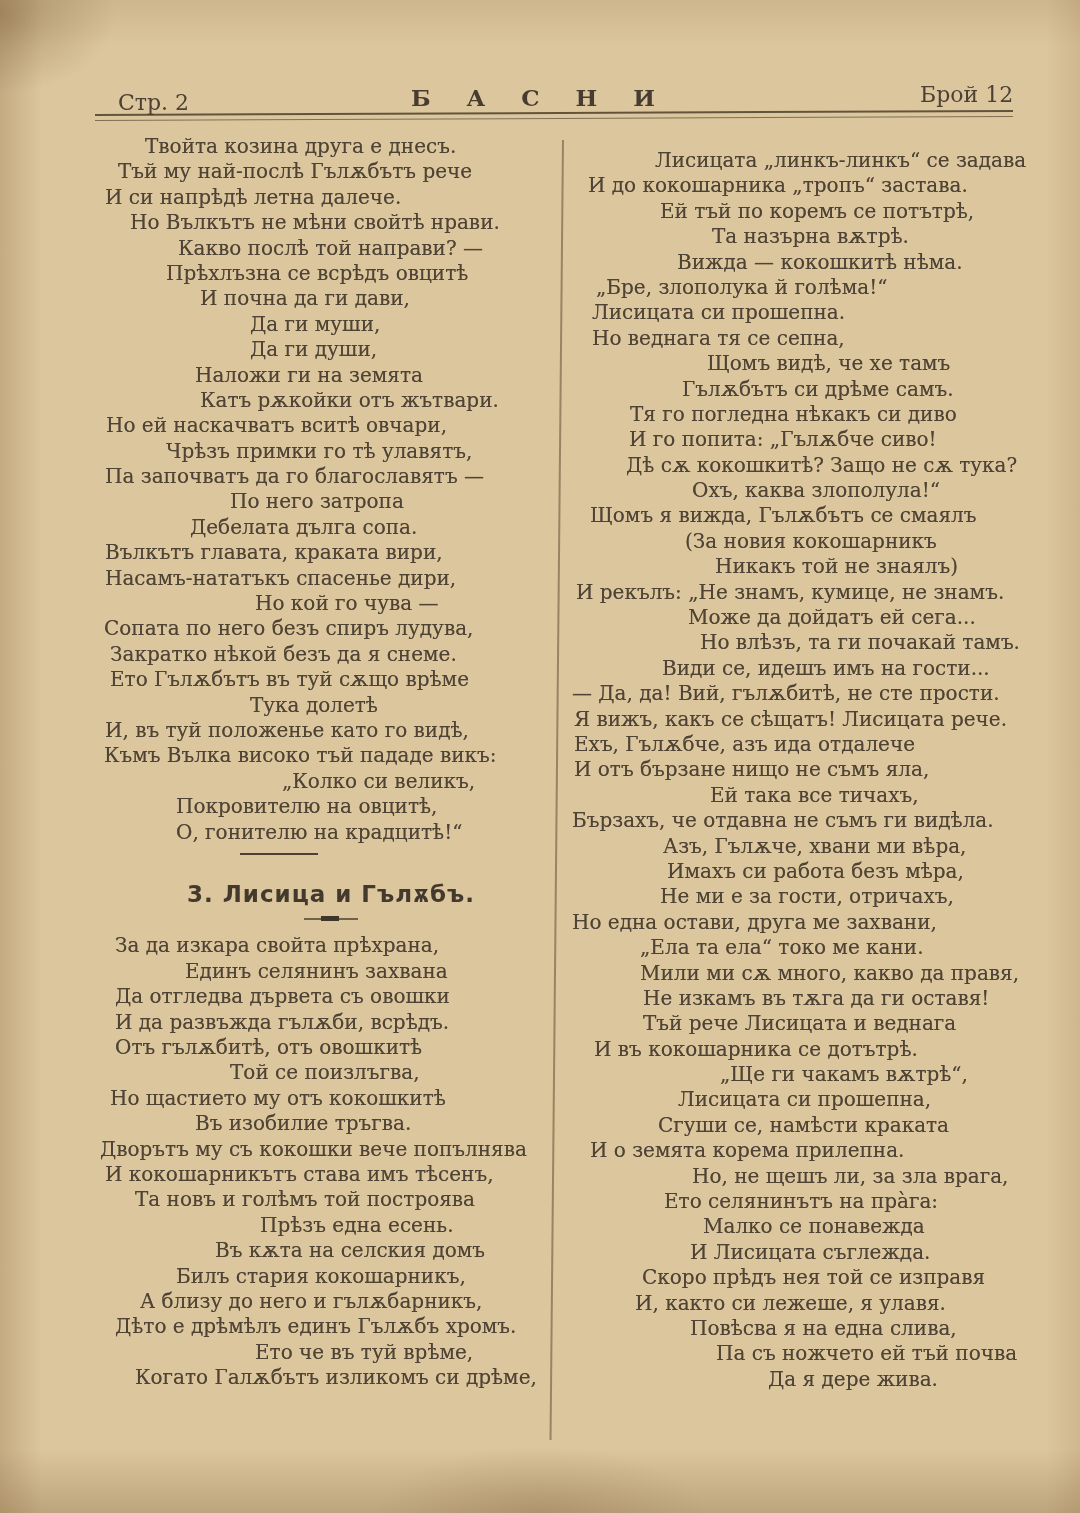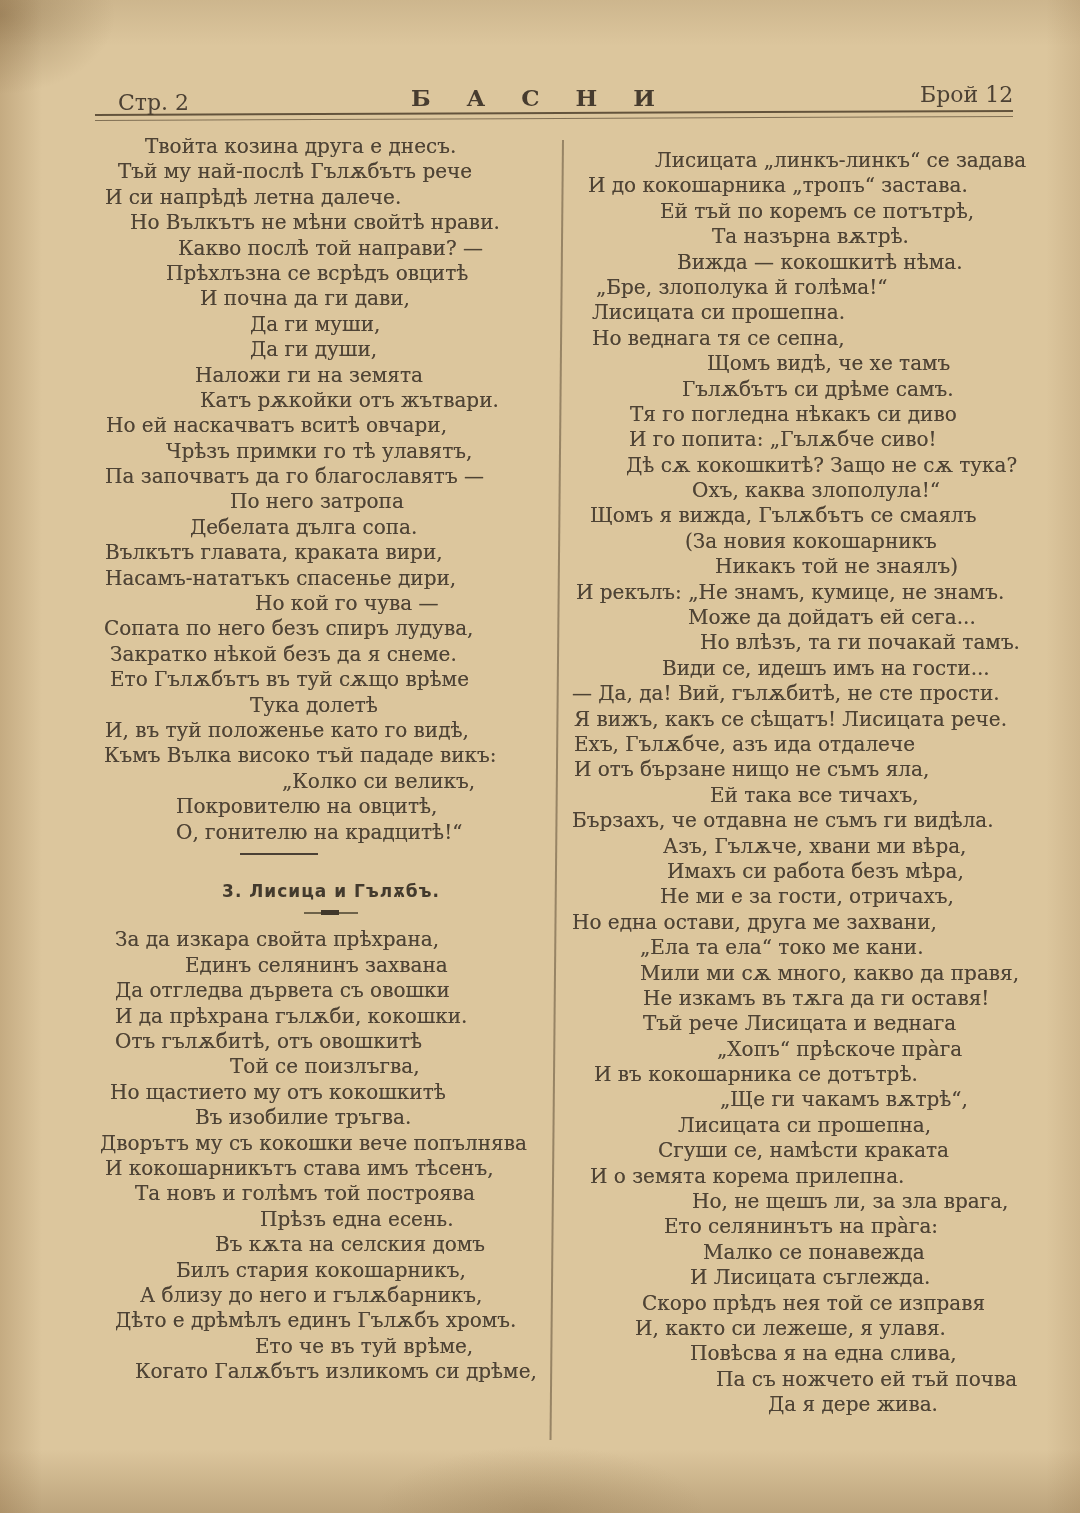--- a/index.html
+++ b/index.html
@@ -29,21 +29,21 @@
   #left-column{left:100px;top:134px;width:462px;}
   #right-column{left:572px;top:148px;width:472px;}
   .line{line-height:25.4px;height:25.4px;white-space:nowrap;
     text-shadow:0 0 .5px rgba(74,62,46,.55);}
   #column-divider-rule{left:562px;top:140px;width:1.5px;height:1300px;
     background:rgba(95,78,54,.55);
     transform:rotate(0.55deg);transform-origin:top center;}
   #fable-end-divider{width:78px;height:2.5px;background:#4a4035;margin:8px auto 0 140px;}
   #section-heading{margin-top:26px;text-align:center;
     font-family:"DejaVu Sans", sans-serif;font-weight:bold;
-    font-size:17px;letter-spacing:1px;color:#433a2d;white-space:nowrap;}
+    font-size:23px;letter-spacing:1px;color:#433a2d;white-space:nowrap;}
   #heading-ornament{width:54px;height:2px;background:rgba(74,64,46,.75);
     margin:11px auto 0 auto;position:relative;}
   #heading-ornament::after{content:"";position:absolute;left:17px;top:-2px;
     width:18px;height:5px;background:#3f362a;}
   #fable3-list{margin-top:13px;}
 </style>
 </head>
 <body>
 
 <div class="abs hdr" id="page-label">Стр. 2</div>
@@ -84,21 +84,21 @@
       <div class="line" style="padding-left: 76px;">Покровителю на овцитѣ,</div>
       <div class="line" style="padding-left: 76px;">О, гонителю на крадцитѣ!“</div>
     </div>
   <div id="fable-end-divider"></div>
   <div id="section-heading">3. Лисица и Гълѫбъ.</div>
   <div id="heading-ornament"></div>
   <div id="fable3-list">
       <div class="line" style="padding-left: 15px;">За да изкара свойта прѣхрана,</div>
       <div class="line" style="padding-left: 85px;">Единъ селянинъ захвана</div>
       <div class="line" style="padding-left: 15px;">Да отгледва дървета съ овошки</div>
-      <div class="line" style="padding-left: 15px;">И да прѣхрана гълѫби, кокошки.</div>
+      <div class="line" style="padding-left: 15px;">И да развъжда гълѫби, всрѣдъ.</div>
       <div class="line" style="padding-left: 15px;">Отъ гълѫбитѣ, отъ овошкитѣ</div>
       <div class="line" style="padding-left: 130px;">Той се поизлъгва,</div>
       <div class="line" style="padding-left: 10px;">Но щастието му отъ кокошкитѣ</div>
       <div class="line" style="padding-left: 95px;">Въ изобилие тръгва.</div>
       <div class="line" style="padding-left: 0px;">Дворътъ му съ кокошки вече попълнява</div>
       <div class="line" style="padding-left: 5px;">И кокошарникътъ става имъ тѣсенъ,</div>
       <div class="line" style="padding-left: 35px;">Та новъ и голѣмъ той построява</div>
       <div class="line" style="padding-left: 160px;">Прѣзъ една есень.</div>
       <div class="line" style="padding-left: 115px;">Въ кѫта на селския домъ</div>
       <div class="line" style="padding-left: 76px;">Билъ стария кокошарникъ,</div>
@@ -139,21 +139,20 @@
       <div class="line" style="padding-left: 138px;">Ей така все тичахъ,</div>
       <div class="line" style="padding-left: 0px;">Бързахъ, че отдавна не съмъ ги видѣла.</div>
       <div class="line" style="padding-left: 91px;">Азъ, Гълѫче, хвани ми вѣра,</div>
       <div class="line" style="padding-left: 95px;">Имахъ си работа безъ мѣра,</div>
       <div class="line" style="padding-left: 88px;">Не ми е за гости, отричахъ,</div>
       <div class="line" style="padding-left: 0px;">Но една остави, друга ме захвани,</div>
       <div class="line" style="padding-left: 68px;">„Ела та ела“ токо ме кани.</div>
       <div class="line" style="padding-left: 68px;">Мили ми сѫ много, какво да правя,</div>
       <div class="line" style="padding-left: 71px;">Не изкамъ въ тѫга да ги оставя!</div>
       <div class="line" style="padding-left: 71px;">Тъй рече Лисицата и веднага</div>
-      <div class="line" style="padding-left: 145px;">„Хопъ“ прѣскоче пра̀га</div>
       <div class="line" style="padding-left: 22px;">И въ кокошарника се дотътрѣ.</div>
       <div class="line" style="padding-left: 148px;">„Ще ги чакамъ вѫтрѣ“,</div>
       <div class="line" style="padding-left: 106px;">Лисицата си прошепна,</div>
       <div class="line" style="padding-left: 86px;">Сгуши се, намѣсти краката</div>
       <div class="line" style="padding-left: 18px;">И о земята корема прилепна.</div>
       <div class="line" style="padding-left: 120px;">Но, не щешъ ли, за зла врага,</div>
       <div class="line" style="padding-left: 92px;">Ето селянинътъ на пра̀га:</div>
       <div class="line" style="padding-left: 131px;">Малко се понавежда</div>
       <div class="line" style="padding-left: 118px;">И Лисицата съглежда.</div>
       <div class="line" style="padding-left: 70px;">Скоро прѣдъ нея той се изправя</div>

